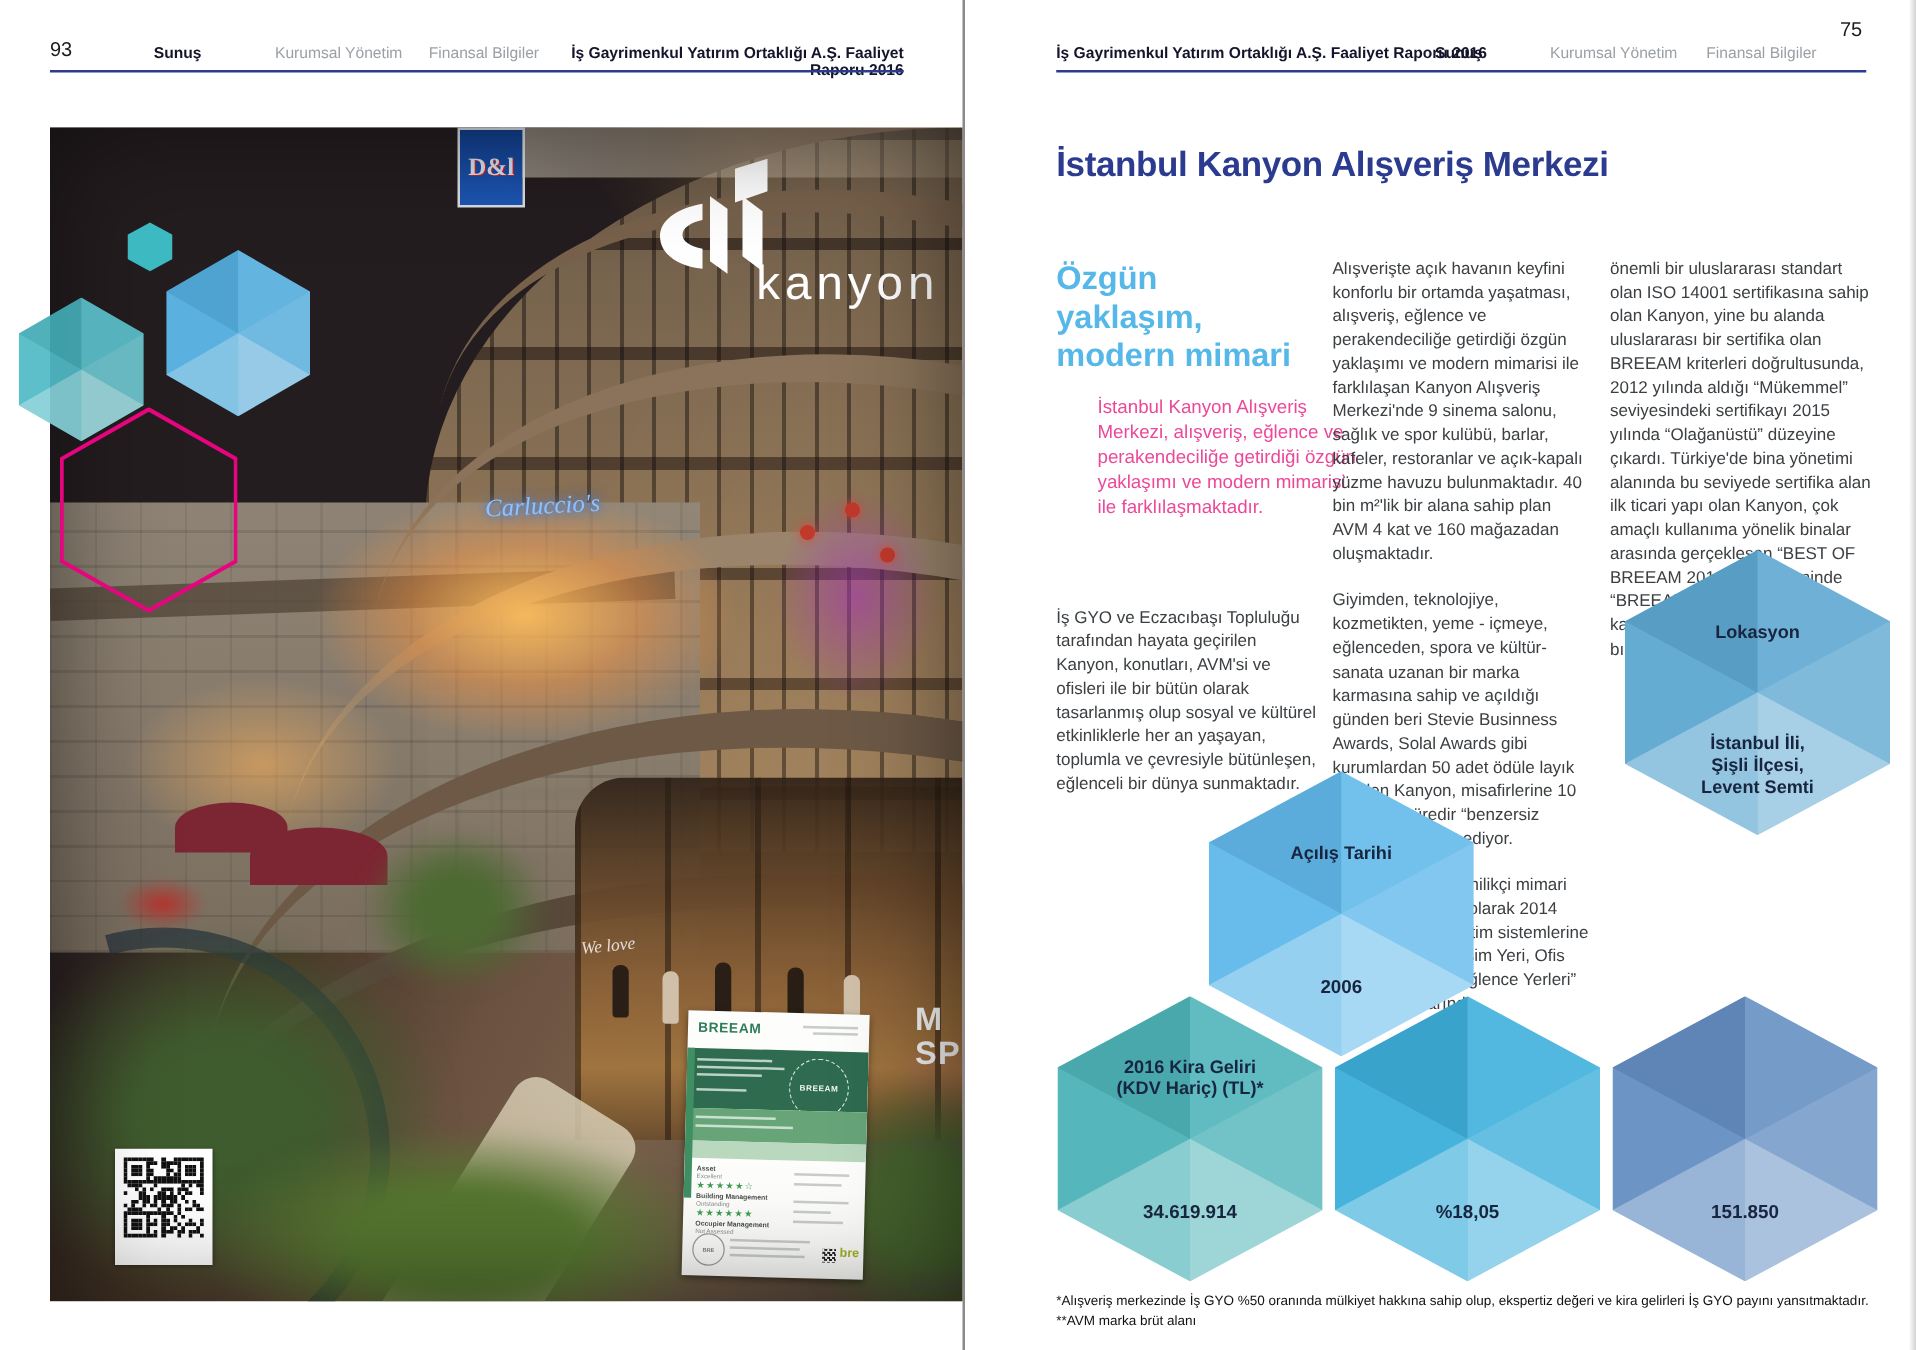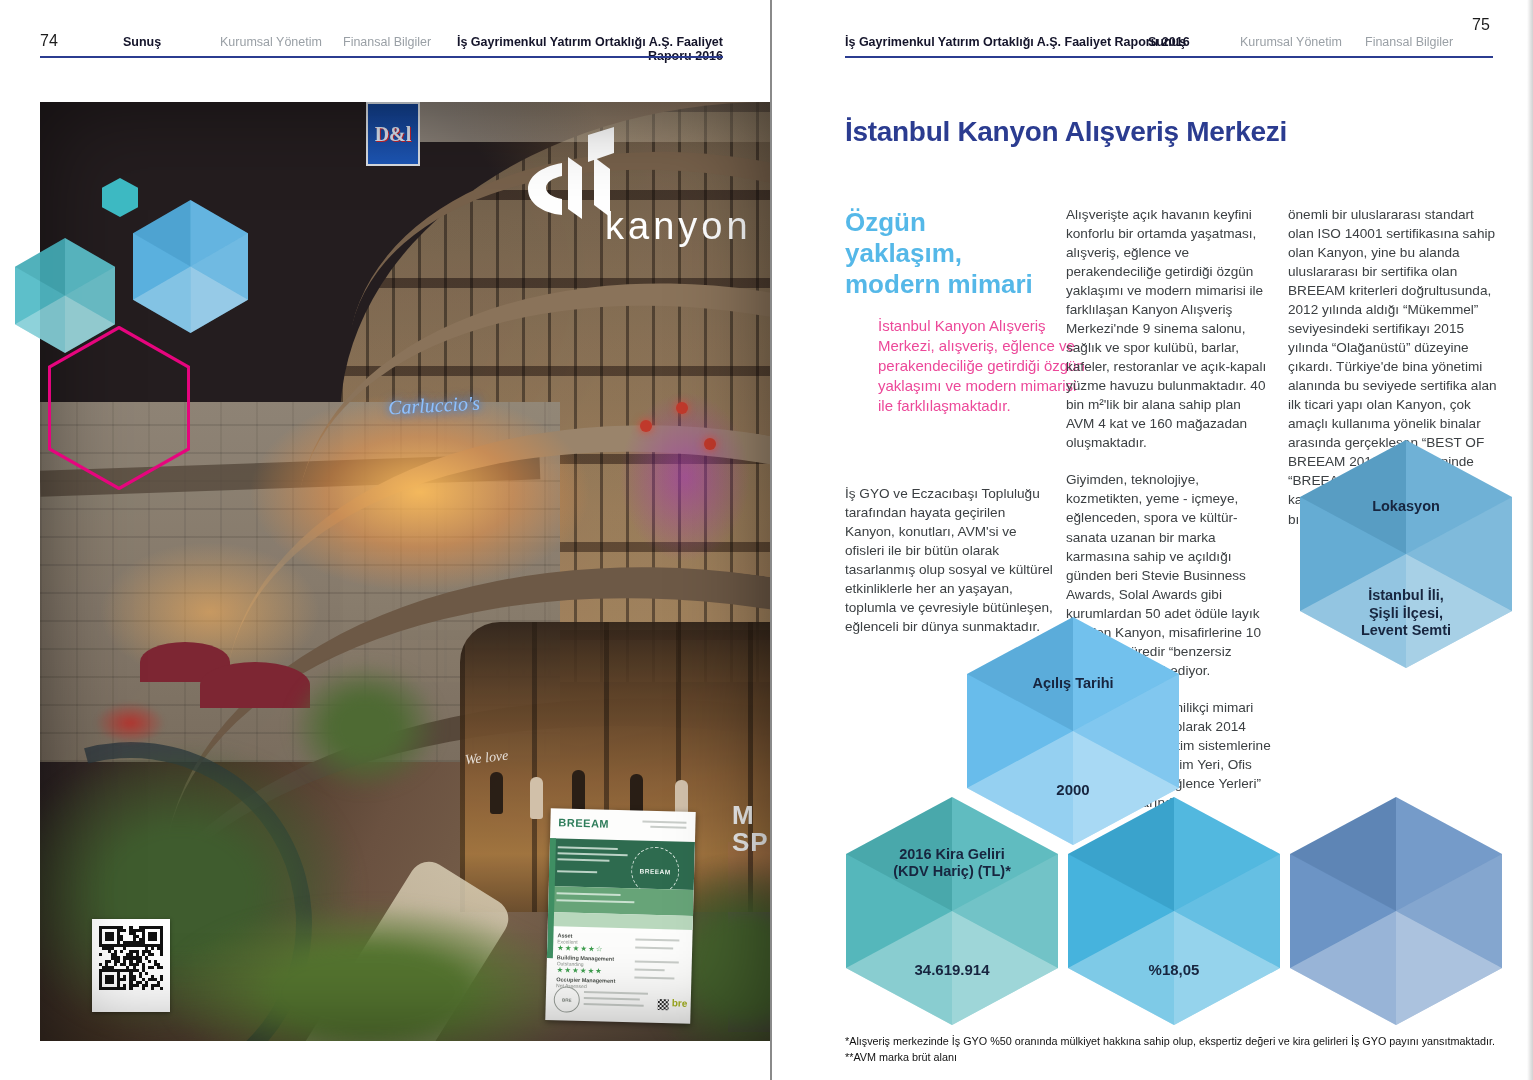--- a/index.html
+++ b/index.html
@@ -103,21 +103,21 @@
   .deco-hex svg{display:block;width:100%;height:100%;}
 
   .divider{left:770px;top:0;width:2px;height:1080px;background:#8a8a8a;}
   .edge{left:1527px;top:0;width:6px;height:1080px;background:linear-gradient(90deg,rgba(0,0,0,0),rgba(0,0,0,.18));}
 </style>
 </head>
 <body>
 
 <div id="canvas">
 
-  <div class="abs pgnum" style="left:40px;top:32px;">74</div>
+  <div class="abs pgnum" style="left:40px;top:32px;">93</div>
   <div class="abs nav-item active" style="left:123px;top:35px;">Sunuş</div>
   <div class="abs nav-item" style="left:220px;top:35px;">Kurumsal Yönetim</div>
   <div class="abs nav-item" style="left:343px;top:35px;">Finansal Bilgiler</div>
   <div class="abs hdr-title" style="left:447px;top:35px;width:276px;text-align:right;">İş Gayrimenkul Yatırım Ortaklığı A.Ş. Faaliyet Raporu 2016</div>
   <div class="abs rule" style="left:40px;top:56px;width:683px;"></div>
 
   <div class="abs hdr-title" style="left:845px;top:35px;">İş Gayrimenkul Yatırım Ortaklığı A.Ş. Faaliyet Raporu 2016</div>
   <div class="abs nav-item active" style="left:1148px;top:35px;">Sunuş</div>
   <div class="abs nav-item" style="left:1240px;top:35px;">Kurumsal Yönetim</div>
   <div class="abs nav-item" style="left:1365px;top:35px;">Finansal Bilgiler</div>
@@ -733,21 +733,21 @@
     <svg viewBox="0 0 100 108" preserveAspectRatio="none">
       <polygon points="50,0 100,27 100,81 50,108 0,81 0,27" fill="currentColor"></polygon>
       <polygon points="50,0 0,27 50,54" fill="#000" fill-opacity=".07"></polygon>
         <polygon points="50,0 100,27 50,54" fill="#fff" fill-opacity=".10"></polygon>
       <polygon points="0,27 0,81 50,54" fill="#fff" fill-opacity=".04"></polygon>
         <polygon points="100,27 100,81 50,54" fill="#fff" fill-opacity=".20"></polygon>
       <polygon points="0,81 50,108 50,54" fill="#fff" fill-opacity=".33"></polygon>
         <polygon points="100,81 50,108 50,54" fill="#fff" fill-opacity=".45"></polygon>
     </svg>
     <div class="hex-title">Açılış Tarihi</div>
-    <div class="hex-value">2000</div>
+    <div class="hex-value">2006</div>
   </div>
 
 
   <div class="abs hex" style="left: 846px; top: 797px; color: rgb(79, 181, 185);">
     <svg viewBox="0 0 100 108" preserveAspectRatio="none">
       <polygon points="50,0 100,27 100,81 50,108 0,81 0,27" fill="currentColor"></polygon>
       <polygon points="50,0 0,27 50,54" fill="#000" fill-opacity=".07"></polygon>
         <polygon points="50,0 100,27 50,54" fill="#fff" fill-opacity=".10"></polygon>
       <polygon points="0,27 0,81 50,54" fill="#fff" fill-opacity=".04"></polygon>
         <polygon points="100,27 100,81 50,54" fill="#fff" fill-opacity=".20"></polygon>
@@ -775,20 +775,21 @@
   <div class="abs hex" style="left: 1290px; top: 797px; color: rgb(102, 144, 195);">
     <svg viewBox="0 0 100 108" preserveAspectRatio="none">
       <polygon points="50,0 100,27 100,81 50,108 0,81 0,27" fill="currentColor"></polygon>
       <polygon points="50,0 0,27 50,54" fill="#000" fill-opacity=".07"></polygon>
         <polygon points="50,0 100,27 50,54" fill="#fff" fill-opacity=".10"></polygon>
       <polygon points="0,27 0,81 50,54" fill="#fff" fill-opacity=".04"></polygon>
         <polygon points="100,27 100,81 50,54" fill="#fff" fill-opacity=".20"></polygon>
       <polygon points="0,81 50,108 50,54" fill="#fff" fill-opacity=".33"></polygon>
         <polygon points="100,81 50,108 50,54" fill="#fff" fill-opacity=".45"></polygon>
     </svg>
+    <div class="hex-value">151.850</div>
   </div>
 
   <div class="abs footnote" style="left:845px;top:1033px;width:660px;">
     <div>*Alışveriş merkezinde İş GYO %50 oranında mülkiyet hakkına sahip olup, ekspertiz değeri ve kira gelirleri İş GYO payını yansıtmaktadır.</div>
     <div>**AVM marka brüt alanı</div>
   </div>
 
   <div class="abs divider"></div>
   <div class="abs edge"></div>
 </div>

